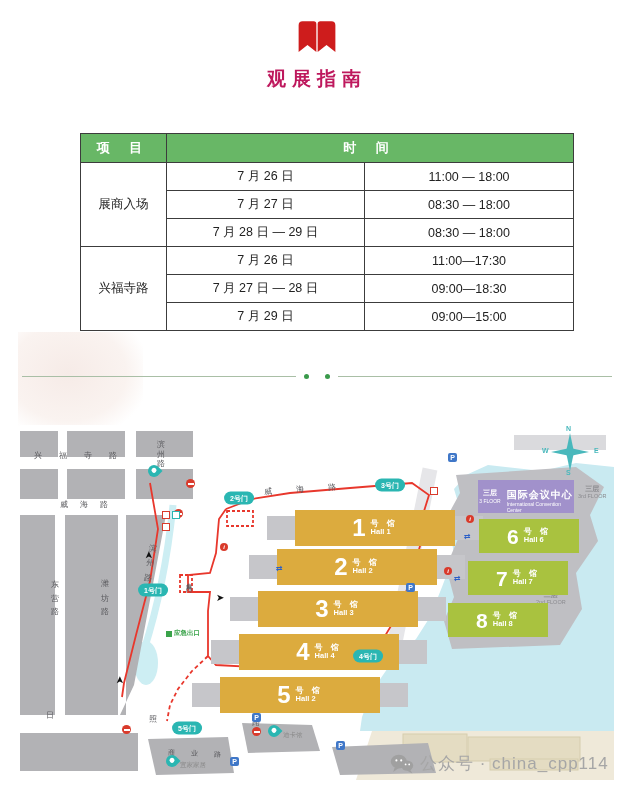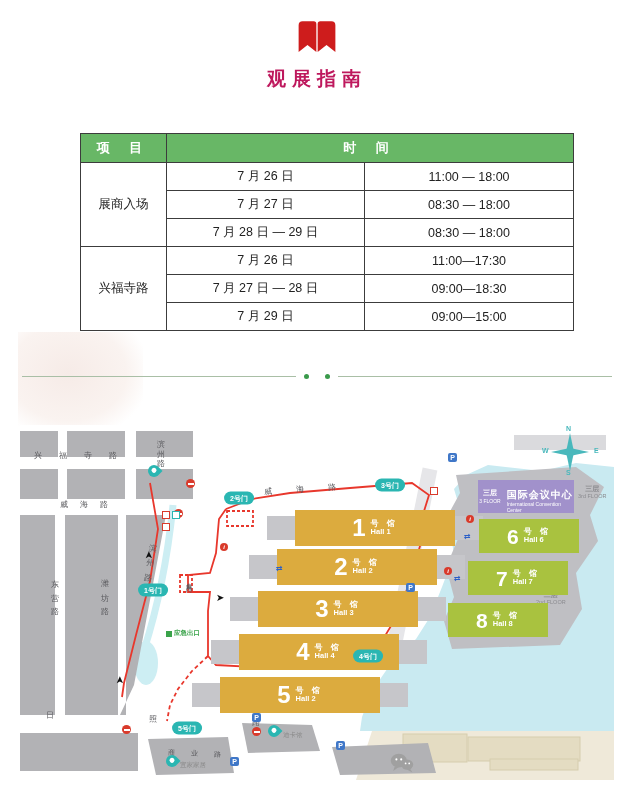--- a/index.html
+++ b/index.html
@@ -348,13 +348,14 @@
   <svg width="24" height="22" viewBox="0 0 30 26">
     <ellipse cx="11" cy="10" rx="10" ry="8.5" fill="#a0a0a0"></ellipse>
     <polygon points="6,17 4,23 11,18" fill="#a0a0a0"></polygon>
     <ellipse cx="21.5" cy="15" rx="7.5" ry="6.5" fill="#a0a0a0"></ellipse>
     <polygon points="25,20 28,25 21,21" fill="#a0a0a0"></polygon>
     <circle cx="8" cy="8.5" r="1.3" fill="#ffffff"></circle>
       <circle cx="14" cy="8.5" r="1.3" fill="#ffffff"></circle>
     <circle cx="19.5" cy="13.5" r="1.1" fill="#ffffff"></circle>
       <circle cx="24" cy="13.5" r="1.1" fill="#ffffff"></circle>
   </svg>
+  <span>公众号 · china_cpp114</span>
 </div>
 
 </body></html>

